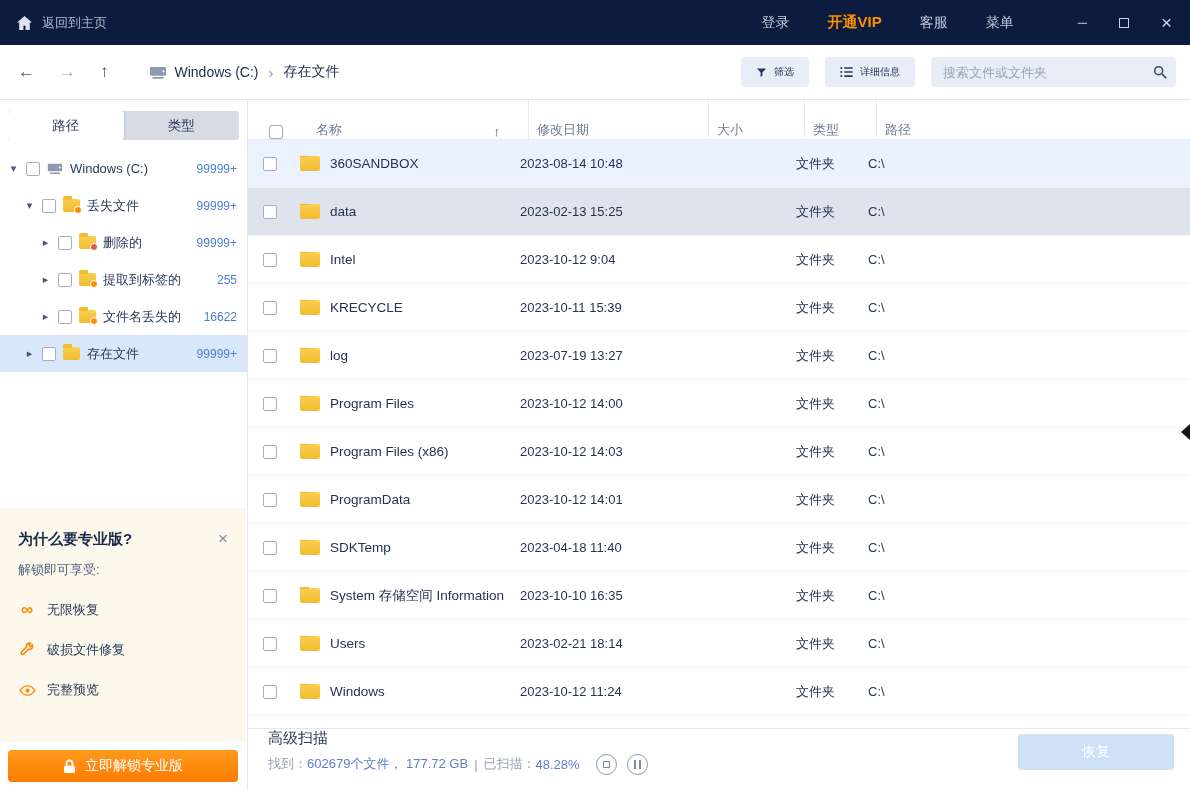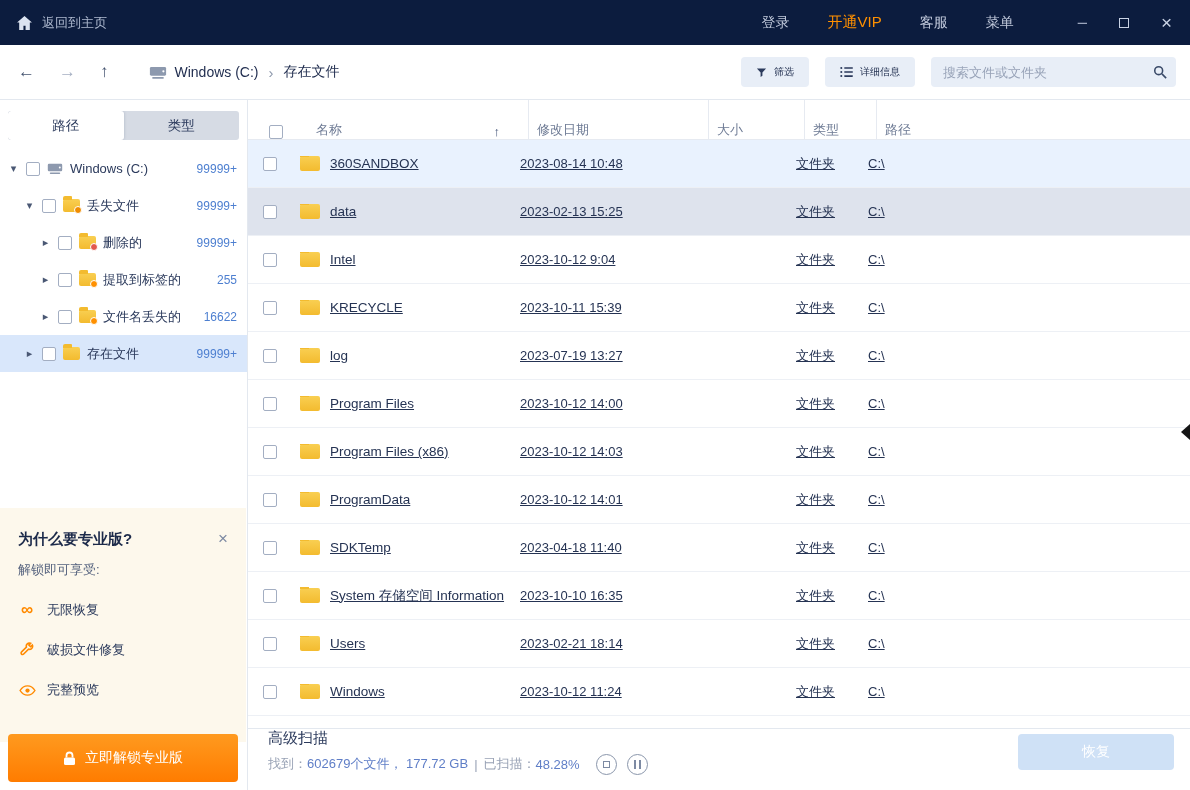--- a/index.html
+++ b/index.html
@@ -5,21 +5,21 @@
   * { box-sizing: border-box; margin: 0; padding: 0; }
   body { font-family: "Liberation Sans", "DejaVu Sans", sans-serif; background: #777; }
   .app { width: 1190px; height: 790px; position: relative; overflow: hidden; background: #fff; }
 
   
   .titlebar { height: 45px; background: #0c1c3e; display: flex; align-items: center; padding: 0 18px 0 16px; }
   .tb-home { display: flex; align-items: center; gap: 9px; cursor: pointer; }
   .tb-home-label { color: #aeb9cf; font-size: 13px; }
   .tb-right { margin-left: auto; display: flex; align-items: center; gap: 38px; }
   .tb-link { color: #c3cbdd; font-size: 14px; cursor: pointer; }
-  .tb-vip { color: #ff9000; font-size: 15px; font-weight: 400; }
+  .tb-vip { color: #ff9000; font-size: 15px; font-weight: 700; }
   .winctl { display: flex; align-items: center; gap: 32px; margin-left: 26px; }
   .winctl span { color: #c9d2e4; cursor: pointer; display: inline-flex; align-items: center; justify-content: center; }
   .min-ic { font-size: 13px; }
   .maxi .sq { width: 10px; height: 10px; border: 1px solid #c9d2e4; display: block; }
   .close-ic { font-size: 19px; }
 
   
   .toolbar { height: 55px; background: #fff; border-bottom: 1px solid #e3e8ef; display: flex; align-items: center; padding: 0 14px 0 18px; }
   .nav-arrow { font-size: 17px; color: #44536f; margin-right: 24px; cursor: pointer; }
   .nav-arrow.dim { color: #a6b0c3; }
@@ -62,31 +62,31 @@
   .drive-ic, .feat-ic, .ic { display: inline-flex; flex: none; align-items: center; justify-content: center; }
 
   
   .promo { position: absolute; left: 0; right: 1px; bottom: 48px; height: 234px; background: #fdf8ec; padding: 22px 18px 0 18px; }
   .promo-head { display: flex; align-items: flex-start; }
   .promo-title { font-size: 15px; font-weight: 700; color: #1c2a4a; }
   .promo-close { margin-left: auto; color: #7d8aa3; font-size: 17px; cursor: pointer; line-height: 1; }
   .promo-sub { margin-top: 12px; font-size: 13px; color: #55627e; }
   .feat { display: flex; align-items: center; gap: 11px; margin-top: 22px; font-size: 13px; color: #2b3a5c; }
   .feat-ic { width: 18px; height: 18px; color: #ff8a00; font-weight: 700; font-size: 17px; }
-  .cta { position: absolute; left: 8px; right: 9px; bottom: 8px; height: 48px; border: none; border-radius: 4px; background: linear-gradient(#ff9a1f, #ff7c00); color: #fff; font-size: 14px; display: flex; align-items: center; justify-content: center; gap: 9px; cursor: pointer; font-family: inherit; }
+  .cta { position: absolute; left: 8px; right: 9px; bottom: 8px; height: 32px; border: none; border-radius: 4px; background: linear-gradient(#ff9a1f, #ff7c00); color: #fff; font-size: 14px; display: flex; align-items: center; justify-content: center; gap: 9px; cursor: pointer; font-family: inherit; }
 
   
   .list { flex: 1; overflow: hidden; }
   .lrow { display: grid; grid-template-columns: 44px 1fr 180px 96px 72px 330px; align-items: center; }
   .lheader { height: 40px; font-size: 13px; color: #6d7a94; border-bottom: 1px solid #e6eaf1; }
   .lheader .hcell { height: 100%; display: flex; align-items: flex-end; padding: 0 12px 0 8px; margin-left: 16px; }
   .lheader .hcell.bl { border-left: 1px solid #e6eaf1; }
   .hc-check { justify-content: center; }
   .sort-ic { margin-left: auto; color: #3e4f73; font-size: 13px; }
-  .frow { height: 48px; border-bottom: 1px solid #edf0f5; font-size: 13px; color: #253353; cursor: default; text-decoration: underline; }
+  .frow { height: 48px; border-bottom: 1px solid #edf0f5; font-size: 13px; color: #253353; cursor: default; }
   .frow.hl { background: #e9f2fe; }
   .frow.sel { background: #dee3ed; }
   .cell { padding: 0 12px 0 8px; white-space: nowrap; overflow: hidden; text-overflow: ellipsis; }
   .c-check { display: flex; justify-content: center; padding: 0; }
   .c-name { display: flex; align-items: center; gap: 10px; font-size: 13.5px; }
 
   
   .statusbar { height: 62px; border-top: 1px solid #e3e8ef; display: flex; align-items: center; padding: 0 16px 16px 20px; background: #fff; }
   .sb-title { font-size: 15px; color: #2b3a5c; font-weight: 500; }
   .sb-line { margin-top: 6px; display: flex; align-items: center; font-size: 13px; }

